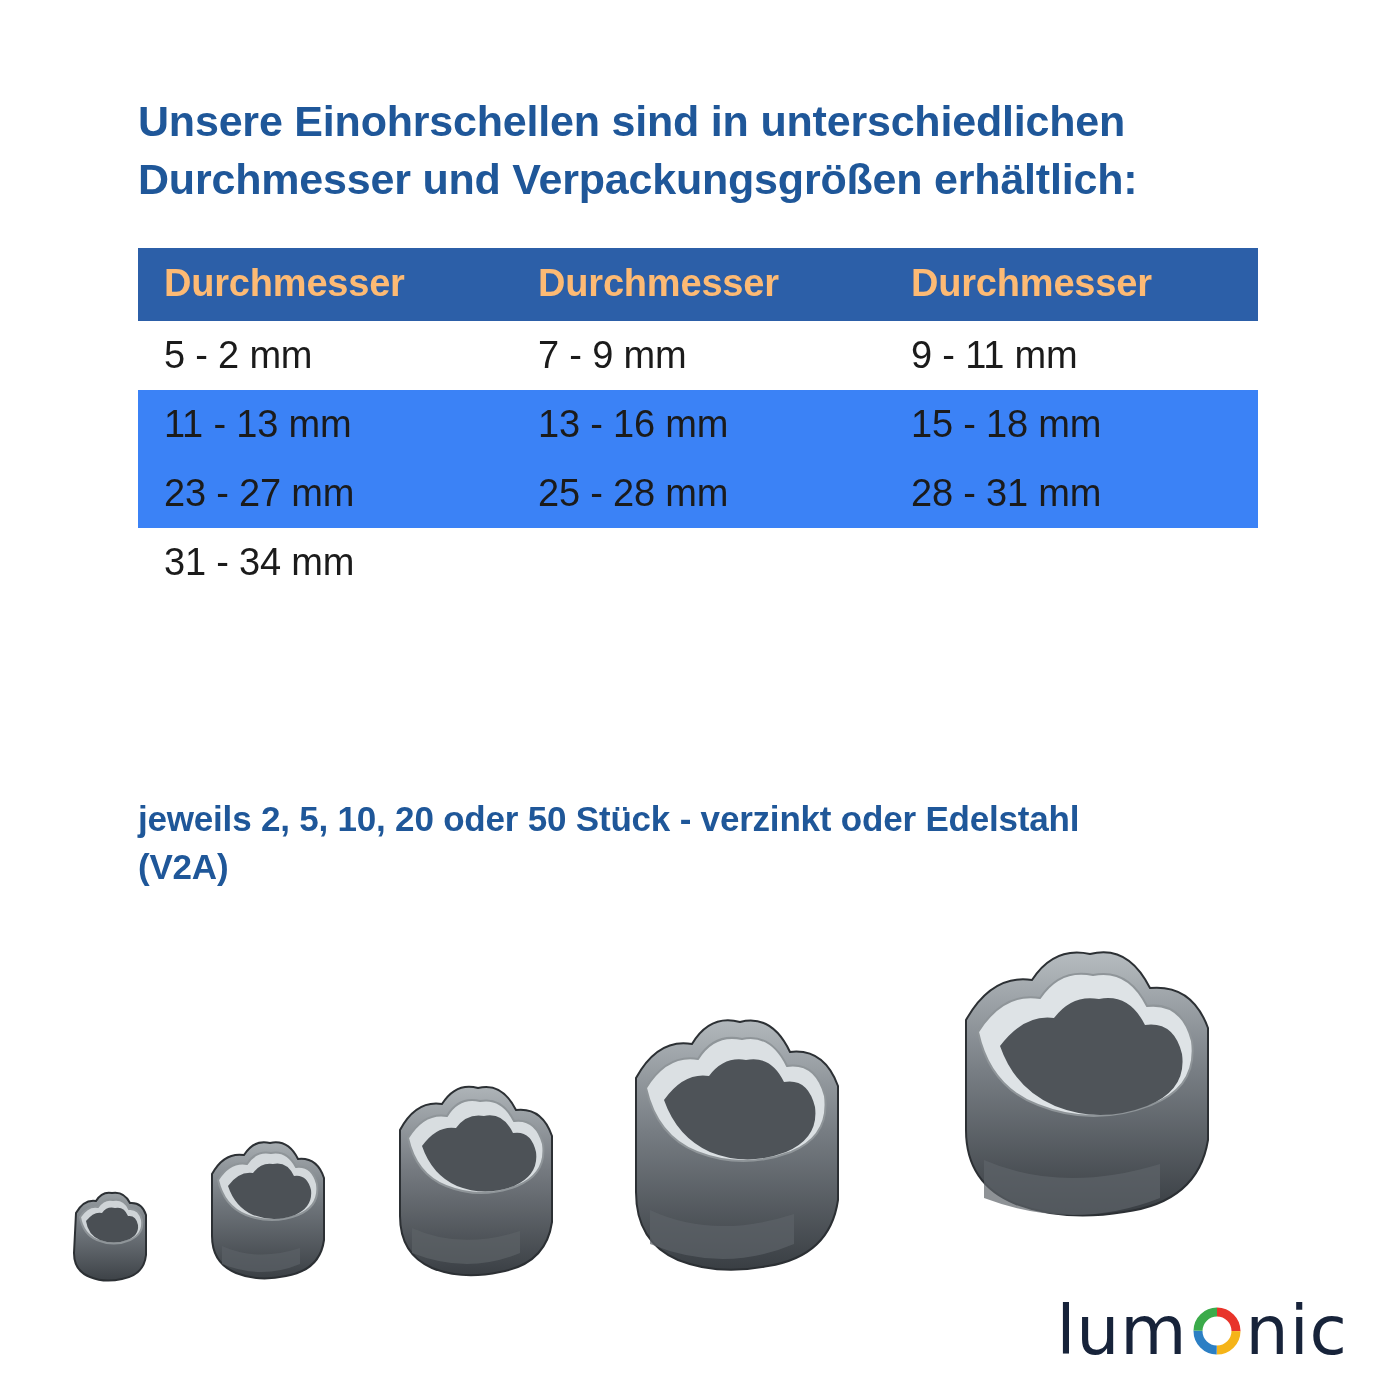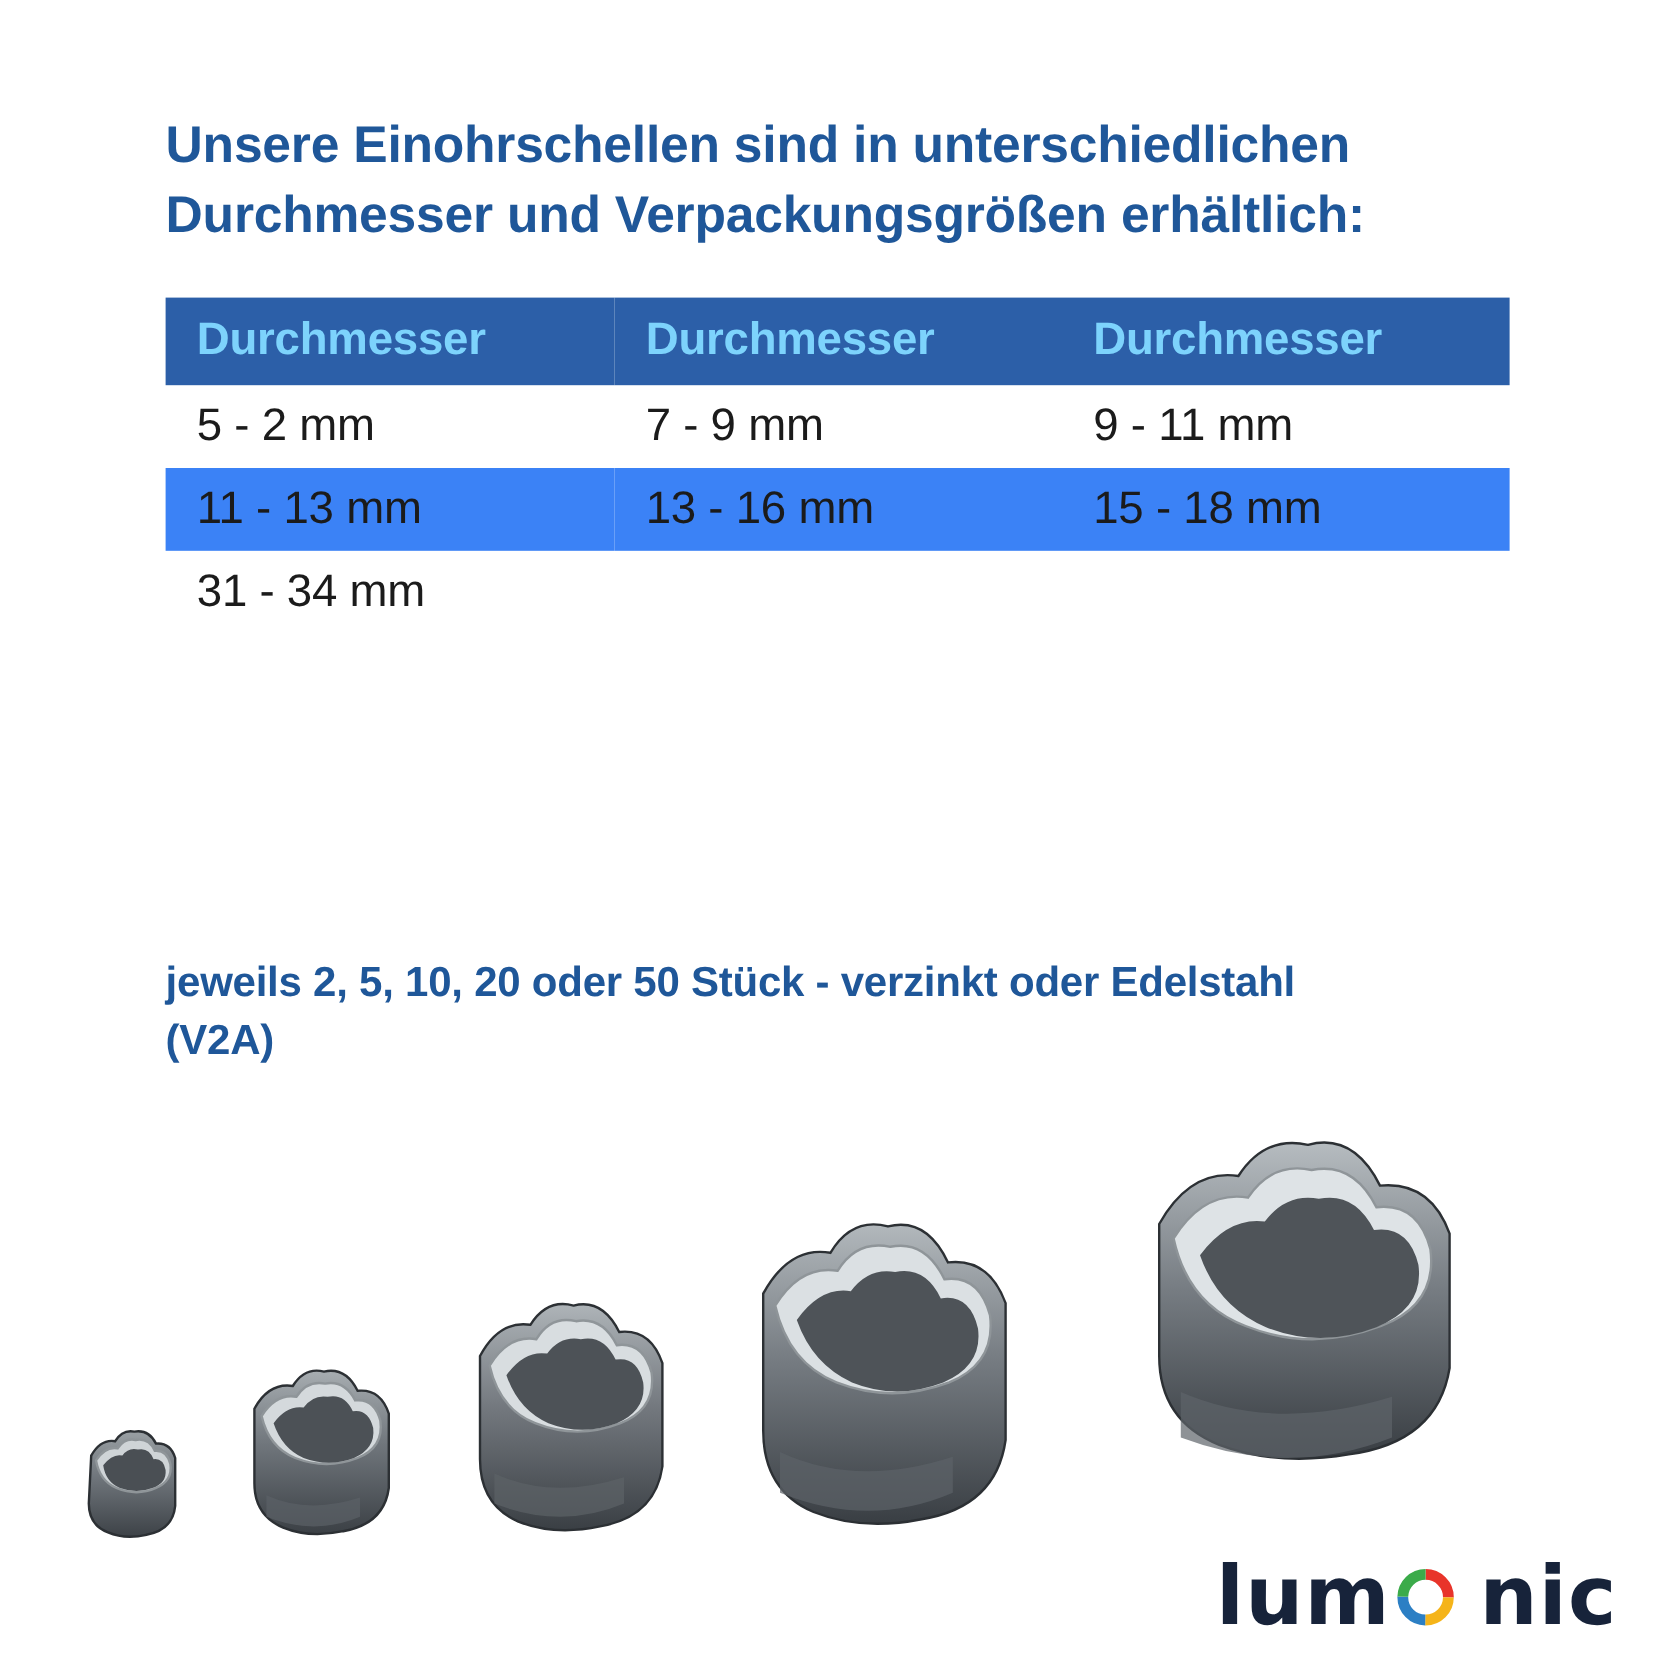--- a/index.html
+++ b/index.html
@@ -34,21 +34,21 @@
     position: absolute;
     left: 138px;
     top: 248px;
     width: 1120px;
     border-collapse: collapse;
   }
   .table-head-row {
     background: #2c5fa8;
   }
   .table-head-row th {
-    color: #7dd3fc;
+    color: #fdba74;
     font-size: 38px;
     font-weight: 700;
     text-align: left;
     padding: 14px 0 16px 26px;
     letter-spacing: -0.2px;
   }
   .table td {
     font-size: 38px;
     font-weight: 400;
     padding: 13px 0 13px 26px;
@@ -95,26 +95,25 @@
   .logo {
     position: absolute;
     right: 52px;
     bottom: 34px;
     display: flex;
     align-items: center;
     height: 70px;
   }
   .logo-text {
     font-size: 68px;
-    font-weight: 700;
+    font-weight: 400;
     color: #17233a;
     letter-spacing: 1px;
     line-height: 1;
     font-family: "DejaVu Sans", sans-serif;
-    margin-left: 16px;
   }
   .logo-o {
     position: relative;
     display: inline-block;
     width: 54px;
     height: 54px;
     margin: 0 2px;
     vertical-align: -6px;
   }
 </style>
@@ -134,20 +133,25 @@
   <tbody>
     <tr>
       <td>5 - 2 mm</td>
       <td>7 - 9 mm</td>
       <td>9 - 11 mm</td>
     </tr>
     <tr class="row-alt">
       <td>11 - 13 mm</td>
       <td>13 - 16 mm</td>
       <td>15 - 18 mm</td>
+    </tr>
+    <tr class="row-alt">
+      <td>23 - 27 mm</td>
+      <td>25 - 28 mm</td>
+      <td>28 - 31 mm</td>
     </tr>
     <tr>
       <td>31 - 34 mm</td>
       <td></td>
       <td></td>
     </tr>
   </tbody>
 </table>
 
 <div class="subheadline">jeweils 2, 5, 10, 20 oder 50 Stück - verzinkt oder Edelstahl (V2A)</div>

